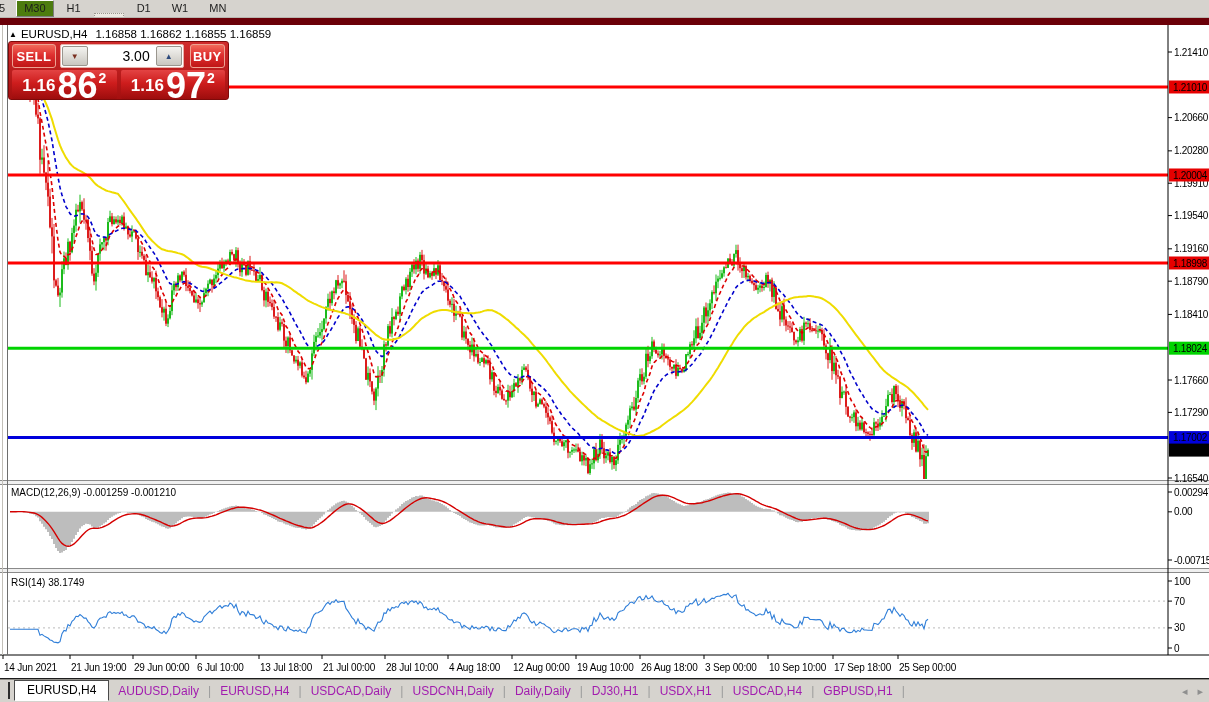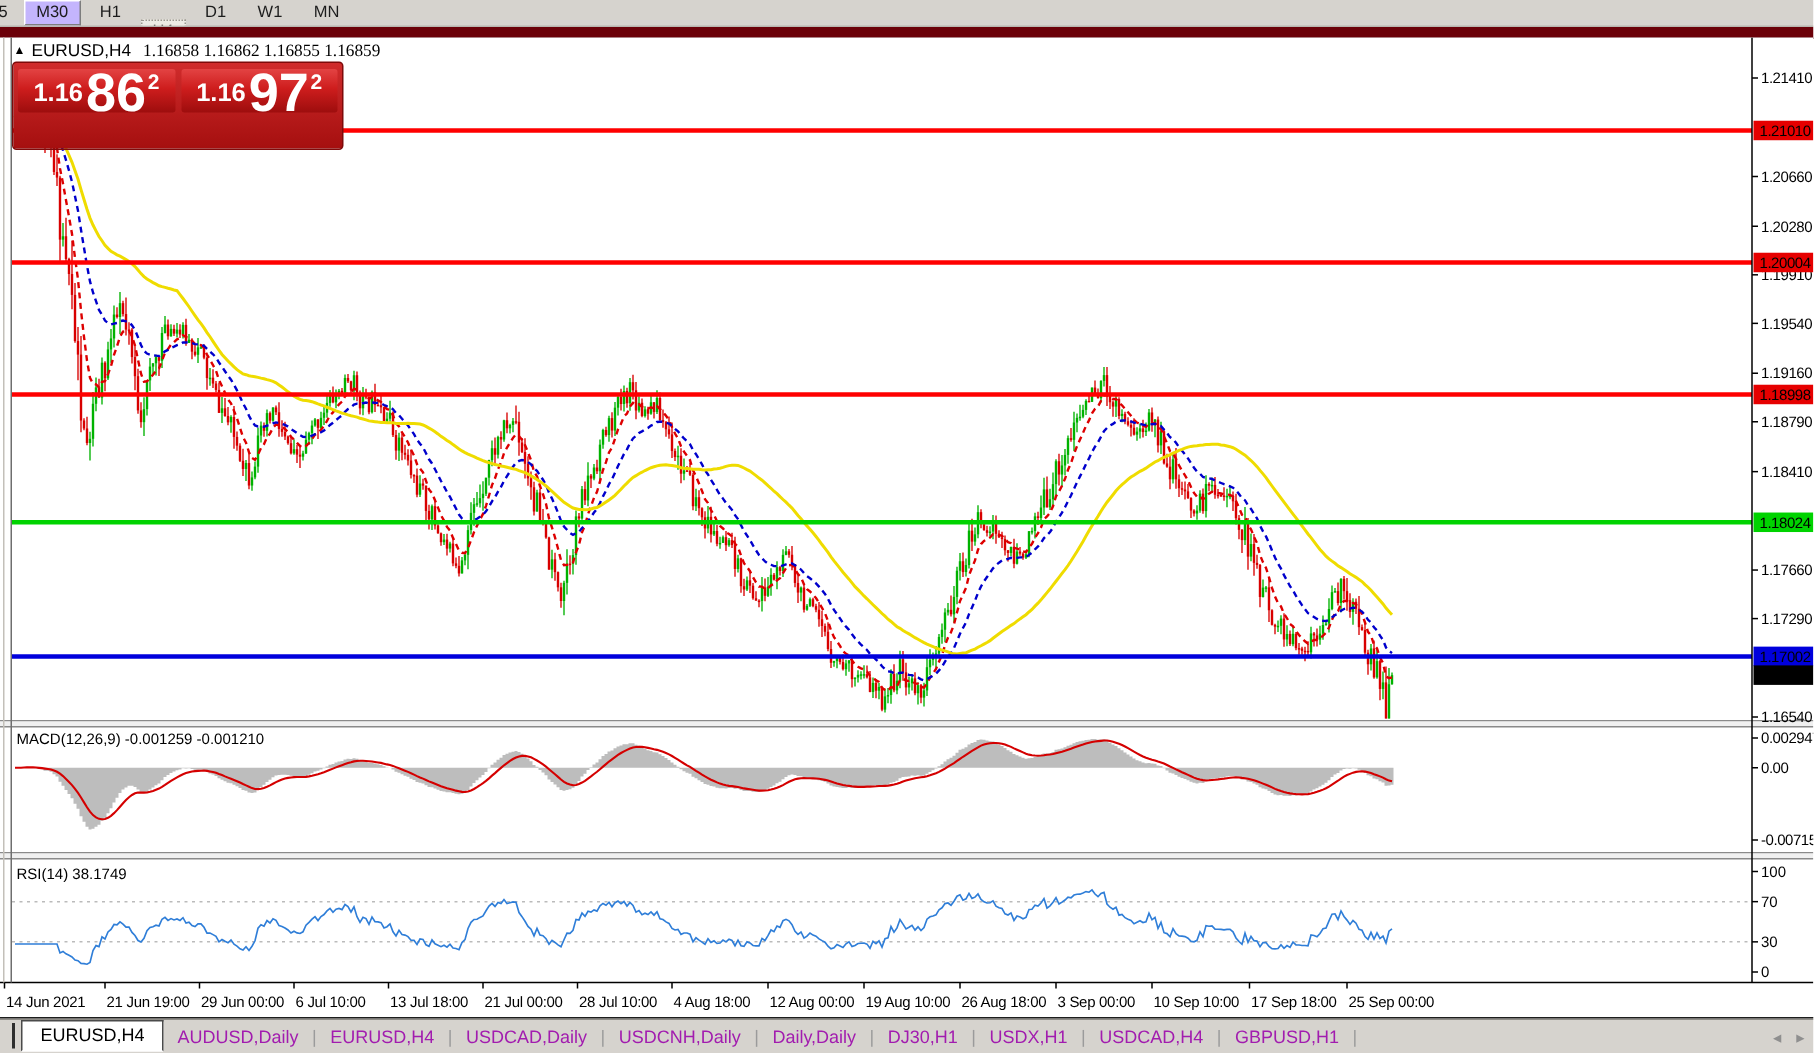--- a/index.html
+++ b/index.html
@@ -5,38 +5,38 @@
   html,body{margin:0;padding:0;}
   body{width:1209px;height:702px;position:relative;overflow:hidden;background:#ffffff;
        font-family:"Liberation Sans",sans-serif;-webkit-font-smoothing:antialiased;}
 
   
   .toolbar{position:absolute;left:0;top:0;width:1209px;height:17px;background:#d6d3ce;
            border-bottom:1px solid #b9b6af;display:flex;align-items:center;overflow:hidden;}
   .tf-btn{height:15px;line-height:15px;padding:0 7px;font-size:11px;color:#1c1c1c;
           margin-right:5px;border:1px solid transparent;white-space:nowrap;}
   .tf-clipped{margin-left:-7px;padding:0 5px;}
-  .tf-raised{border-color:#ffffff #7d7d7d #7d7d7d #ffffff;background:#c4b5fd;}
+  .tf-raised{border-color:#ffffff #7d7d7d #7d7d7d #ffffff;background:#4d7c0f;}
   .tf-active{border:1px dotted #9a978f;background:#edebe4;margin-top:26px;}
 
   
   .maroon{position:absolute;left:0;top:18px;width:1209px;height:7px;background:#6b0008;
           border-bottom:1px solid #47000a;}
 
   
   .chart-region{position:absolute;left:0;top:25px;width:1209px;height:653px;background:#fff;}
   #chart-svg{position:absolute;left:0;top:0;}
   svg text{font-family:"Liberation Sans",sans-serif;font-size:10px;fill:#000;}
 
   .frame-l1{position:absolute;left:2px;top:0;width:1px;height:630px;background:#c3c0b9;}
   .frame-l2{position:absolute;left:7px;top:0;width:1px;height:630px;background:#6e6e6e;}
 
   .title-overlay{position:absolute;left:9px;top:3px;font-size:11.5px;color:#000;white-space:nowrap;}
   .title-overlay .marker{font-size:8px;margin-right:4px;position:relative;top:-1px;}
-  .title-overlay .ohlc{margin-left:8px;font-family:Liberation Serif, serif;}
+  .title-overlay .ohlc{margin-left:8px;}
 
   
   .trade-panel{position:absolute;left:8px;top:16px;width:221px;height:59px;box-sizing:border-box;
                background:linear-gradient(180deg,#d02c2c,#a50f0f);border:1px solid #7e0a0a;
                border-radius:3px;padding:2px 3px;}
   .tp-row1{display:flex;align-items:stretch;height:24px;}
   .tp-btn{color:#fff;font-size:13px;font-weight:600;display:flex;align-items:center;justify-content:center;
           background:linear-gradient(180deg,#f26a5a 0%,#df3030 45%,#c01616 100%);
           border:1px solid #eea292;border-radius:3px;letter-spacing:.4px;}
   .tp-sell{width:50px;}
@@ -1154,20 +1154,29 @@
       </g>
     </svg>
   <div class="frame-l1"></div>
   <div class="frame-l2"></div>
 
   <div class="title-overlay">
     <span class="marker">▲</span><span>EURUSD,H4</span><span class="ohlc">1.16858 1.16862 1.16855 1.16859</span>
   </div>
 
   <div class="trade-panel">
+    <div class="tp-row1">
+      <div class="tp-btn tp-sell">SELL</div>
+      <div class="tp-spingroup">
+        <div class="tp-spin tp-spin-down">▼</div>
+        <div class="tp-vol">3.00</div>
+        <div class="tp-spin tp-spin-up">▲</div>
+      </div>
+      <div class="tp-btn tp-buy">BUY</div>
+    </div>
     <div class="tp-row2">
       <div class="tp-price">
         <span class="tp-prefix">1.16</span>
           <span class="tp-big">86</span>
           <span class="tp-sup">2</span>
       </div>
       <div class="tp-price">
         <span class="tp-prefix">1.16</span>
           <span class="tp-big">97</span>
           <span class="tp-sup">2</span>

